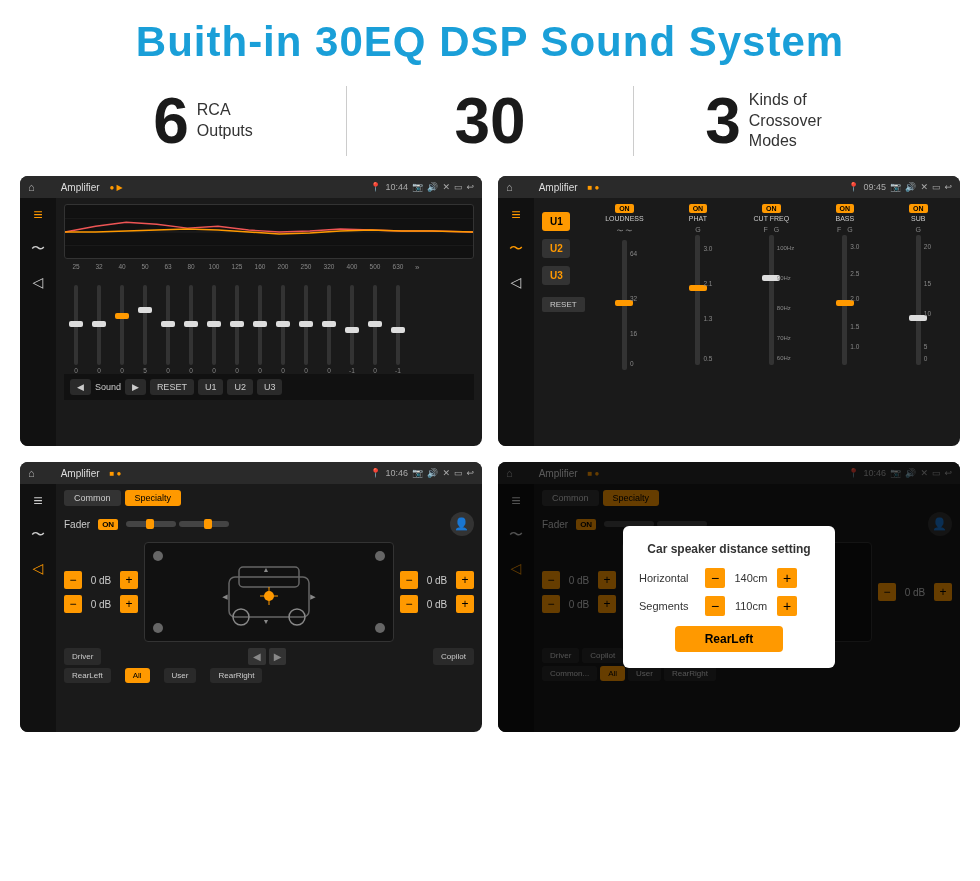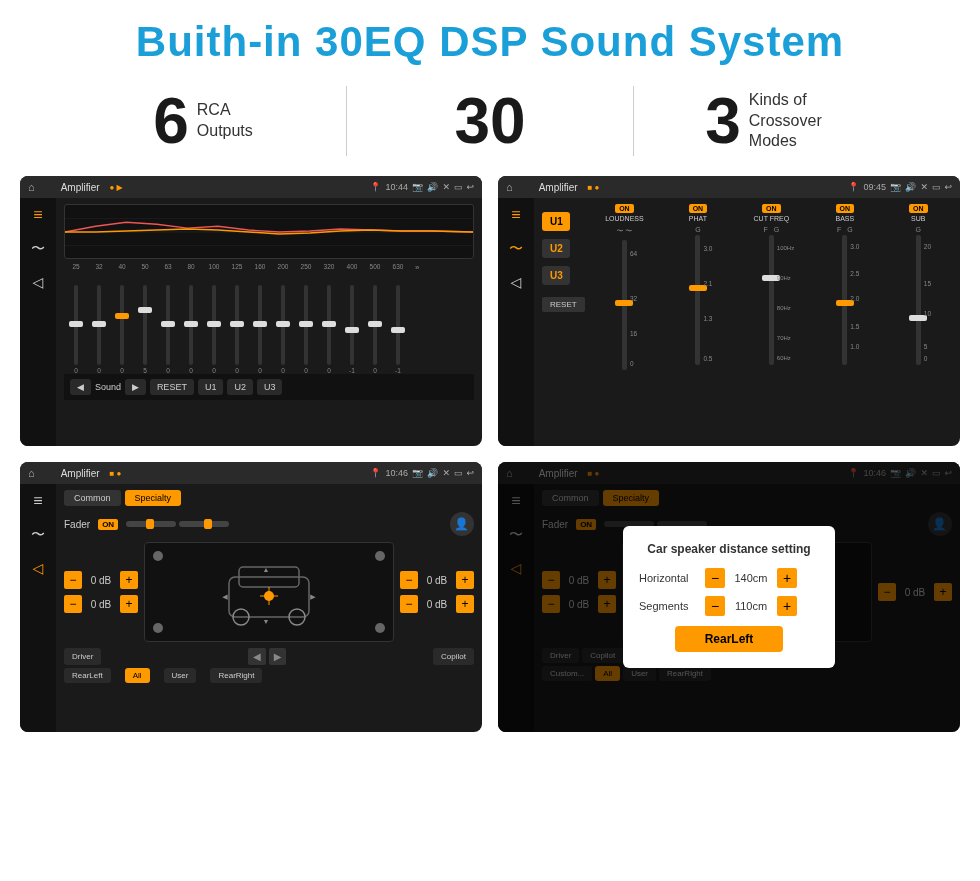--- a/index.html
+++ b/index.html
@@ -798,21 +798,21 @@
               <span class="db-value">0 dB</span>
               <button class="db-plus">+</button>
             </div>
           </div>
         </div>
         <div style="display:flex;gap:3px;">
           <button class="pos-btn">Driver</button>
           <button class="pos-btn">Copilot</button>
         </div>
         <div style="display:flex;gap:3px;margin-top:3px;">
-          <button class="pos-btn">Custom...</button>
+          <button class="pos-btn">Common...</button>
           <button class="pos-btn active">All</button>
           <button class="pos-btn">User</button>
           <button class="pos-btn">RearRight</button>
         </div>
       </div>
     </div>
 
     <div class="dialog-overlay">
       <div class="dialog-box">
         <div class="dialog-title">Car speaker distance setting</div>

